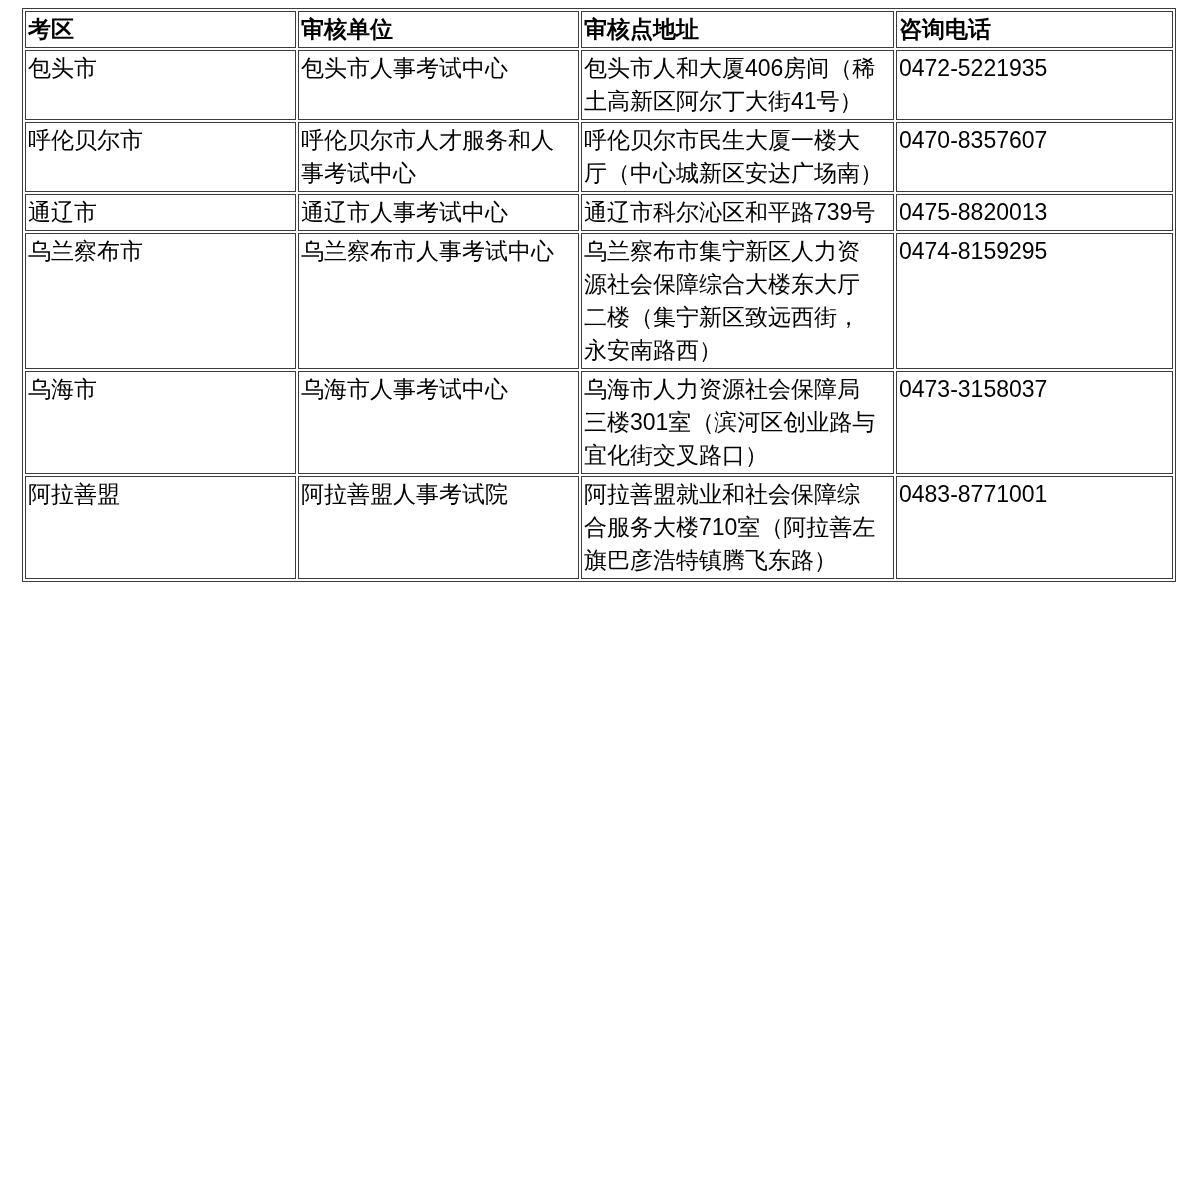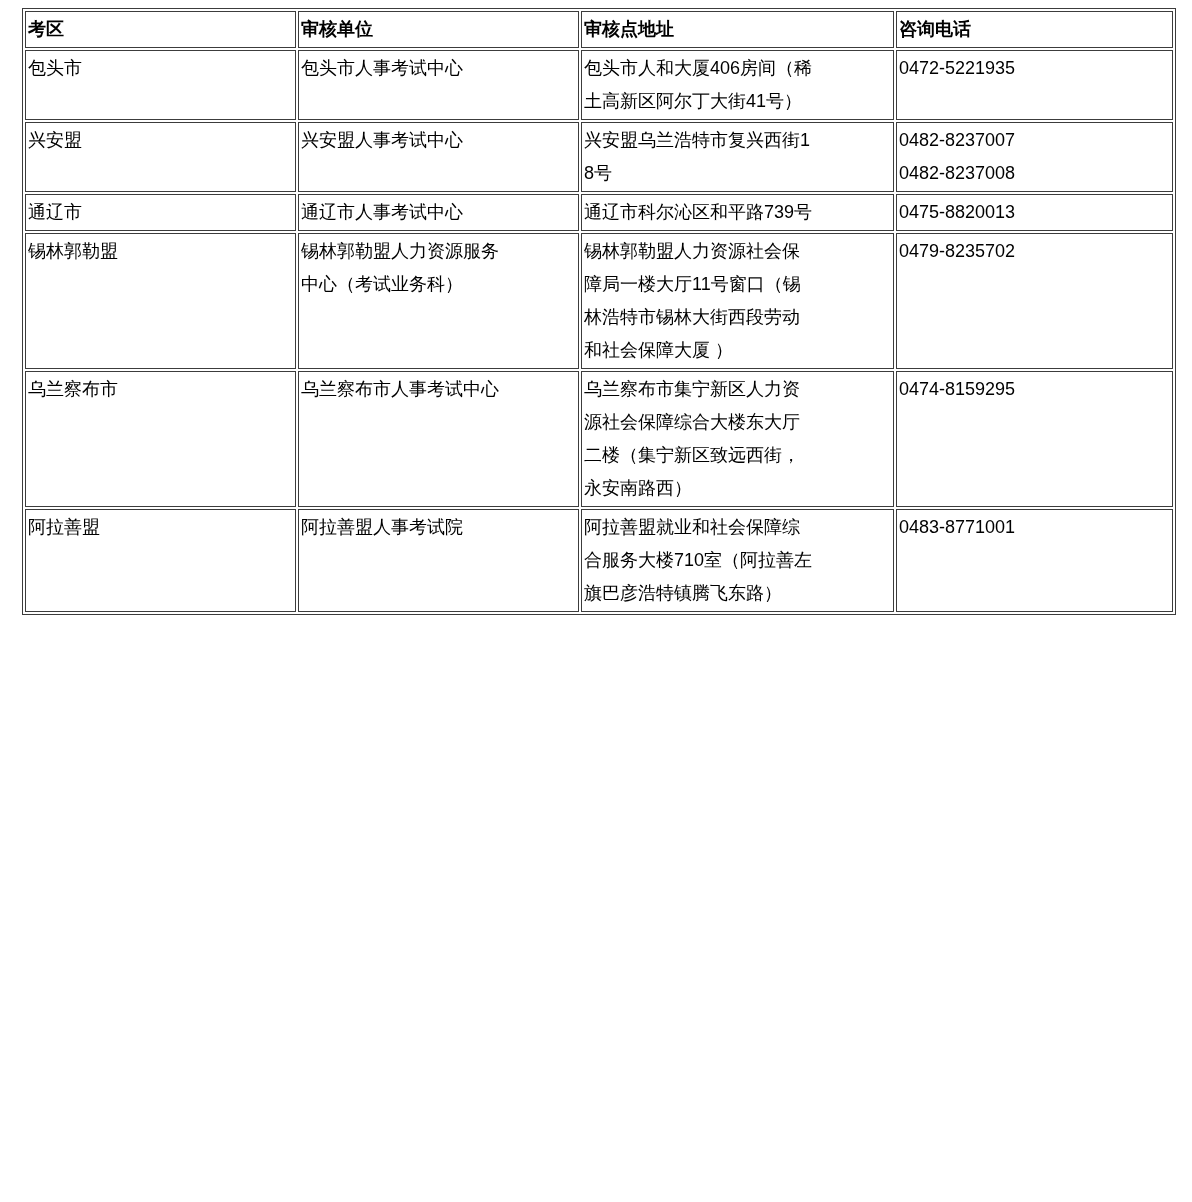--- a/index.html
+++ b/index.html
@@ -26,21 +26,21 @@
   table.info-table col.c1 { width: 271px; }
   table.info-table col.c2 { width: 281px; }
   table.info-table col.c3 { width: 313px; }
   table.info-table col.c4 { width: 277px; }
   table.info-table th,
   table.info-table td {
     border: 1px solid #3c3c3c;
     vertical-align: top;
     text-align: left;
     padding: 1px 2px;
-    font-size: 18px;
+    font-size: 23px;
     line-height: 33px;
     color: #000000;
     white-space: pre-line;
     word-break: break-all;
     overflow: hidden;
   }
   table.info-table th {
     font-weight: bold;
   }
 </style>
@@ -65,51 +65,49 @@
     </thead>
     <tbody>
       <tr>
         <td>包头市</td>
         <td>包头市人事考试中心</td>
         <td>包头市人和大厦406房间（稀
 土高新区阿尔丁大街41号）</td>
         <td>0472-5221935</td>
       </tr>
       <tr>
-        <td>兴安盟</td>
-        <td>兴安盟人事考试中心</td>
-        <td>兴安盟乌兰浩特市复兴西街1
-8号</td>
-        <td>0482-8237007
-0482-8237008</td>
+        <td>呼伦贝尔市</td>
+        <td>呼伦贝尔市人才服务和人
+事考试中心</td>
+        <td>呼伦贝尔市民生大厦一楼大
+厅（中心城新区安达广场南）</td>
+        <td>0470-8357607</td>
       </tr>
       <tr>
         <td>通辽市</td>
         <td>通辽市人事考试中心</td>
         <td>通辽市科尔沁区和平路739号</td>
         <td>0475-8820013</td>
-      </tr>
-      <tr>
-        <td>锡林郭勒盟</td>
-        <td>锡林郭勒盟人力资源服务
-中心（考试业务科）</td>
-        <td>锡林郭勒盟人力资源社会保
-障局一楼大厅11号窗口（锡
-林浩特市锡林大街西段劳动
-和社会保障大厦 ）</td>
-        <td>0479-8235702</td>
       </tr>
       <tr>
         <td>乌兰察布市</td>
         <td>乌兰察布市人事考试中心</td>
         <td>乌兰察布市集宁新区人力资
 源社会保障综合大楼东大厅
 二楼（集宁新区致远西街，
 永安南路西）</td>
         <td>0474-8159295</td>
+      </tr>
+      <tr>
+        <td>乌海市</td>
+        <td>乌海市人事考试中心</td>
+        <td>乌海市人力资源社会保障局
+三楼301室（滨河区创业路与
+宜化街交叉路口）</td>
+        <td>0473-3158037</td>
       </tr>
       <tr>
         <td>阿拉善盟</td>
         <td>阿拉善盟人事考试院</td>
         <td>阿拉善盟就业和社会保障综
 合服务大楼710室（阿拉善左
 旗巴彦浩特镇腾飞东路）</td>
         <td>0483-8771001</td>
       </tr>
     </tbody>

